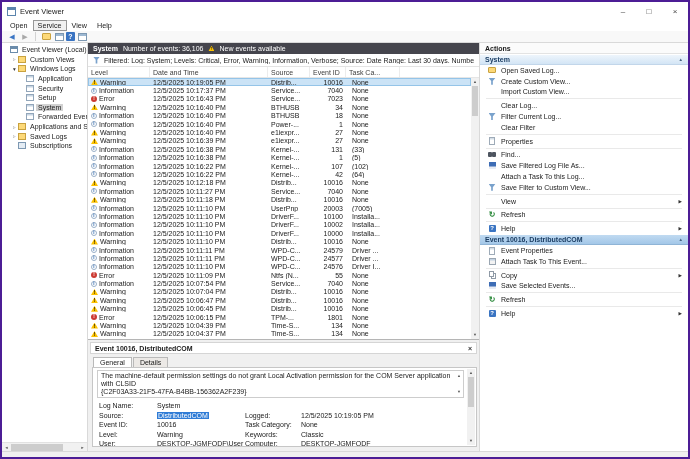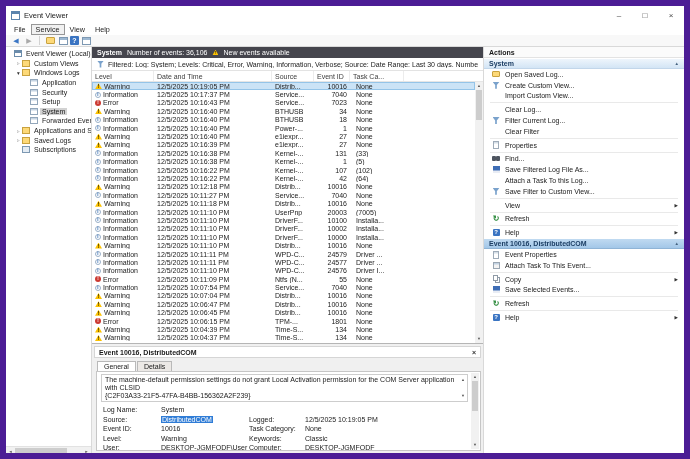--- a/index.html
+++ b/index.html
@@ -1,17 +1,17 @@
 <!DOCTYPE html>
 <html><head>
 <meta charset="utf-8">
 <style>
   * { margin:0; padding:0; box-sizing:border-box; }
   body { background:#dadada; font-family:"Liberation Sans", sans-serif; }
-  .window{ width:690px; height:459px; background:#fff; border:6px solid #4c1d95;
+  .window{ width:690px; height:459px; background:#fff; border:2px solid #4c1d95;
     font:7px "Liberation Sans", sans-serif; color:#1a1a1a; overflow:hidden;
     display:flex; flex-direction:column; }
 
   
   .titlebar{ height:18px; flex:none; display:flex; align-items:center; padding-left:5px; gap:4px; background:#fff; }
   .app-icon{ width:9px; height:9px; background:#fff; border:1px solid #5b84ad; box-shadow:inset 0 2px 0 #5b84ad; }
   .title-text{ font-size:7.5px; }
   .win-controls{ margin-left:auto; display:flex; height:100%; }
   .wc{ width:26px; display:flex; align-items:center; justify-content:center; font-size:8px; color:#444; }
 
@@ -131,21 +131,21 @@
     <span class="app-icon"></span>
     <span class="title-text">Event Viewer</span>
     <span class="win-controls">
       <span class="wc">–</span>
       <span class="wc">□</span>
       <span class="wc">×</span>
     </span>
   </div>
 
   <div class="menubar">
-    <span class="menu-item">File</span>
+    <span class="menu-item">Open</span>
     <span class="menu-item focused">Service</span>
     <span class="menu-item">View</span>
     <span class="menu-item">Help</span>
   </div>
 
   <div class="toolbar">
     <span class="tb tb-back">◀</span>
     <span class="tb tb-forward">▶</span>
     <span class="tb-sep"></span>
     <span class="tb">

